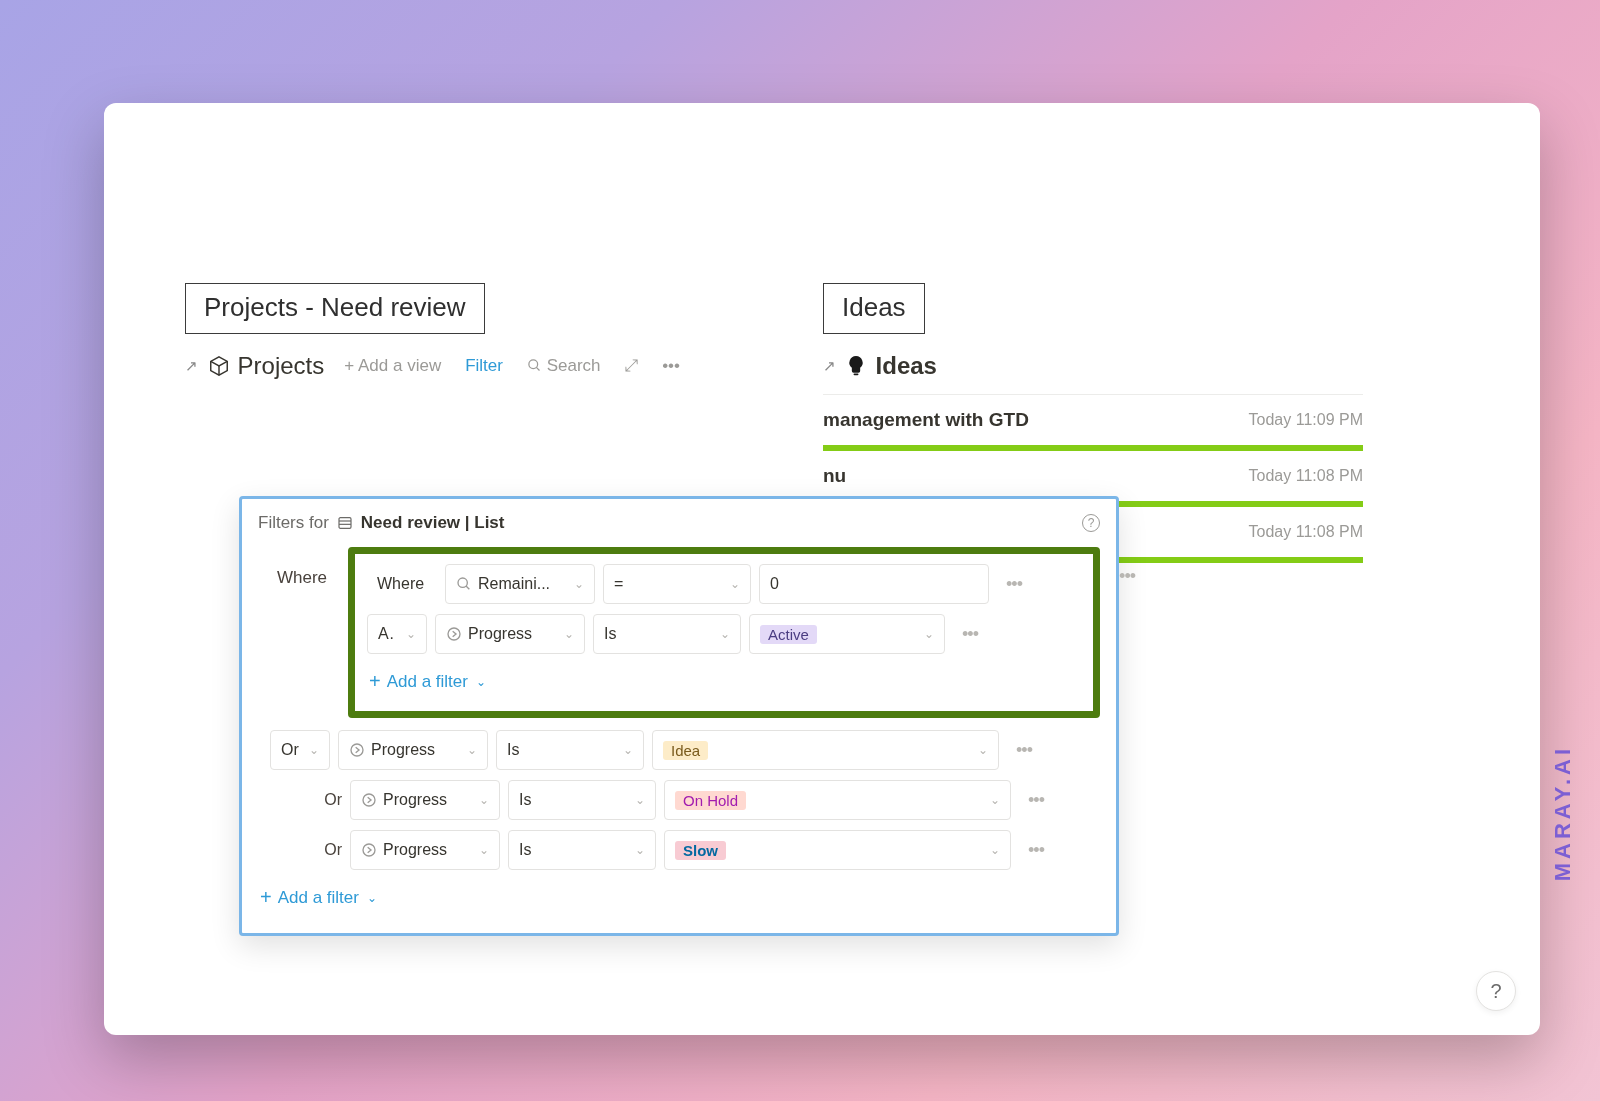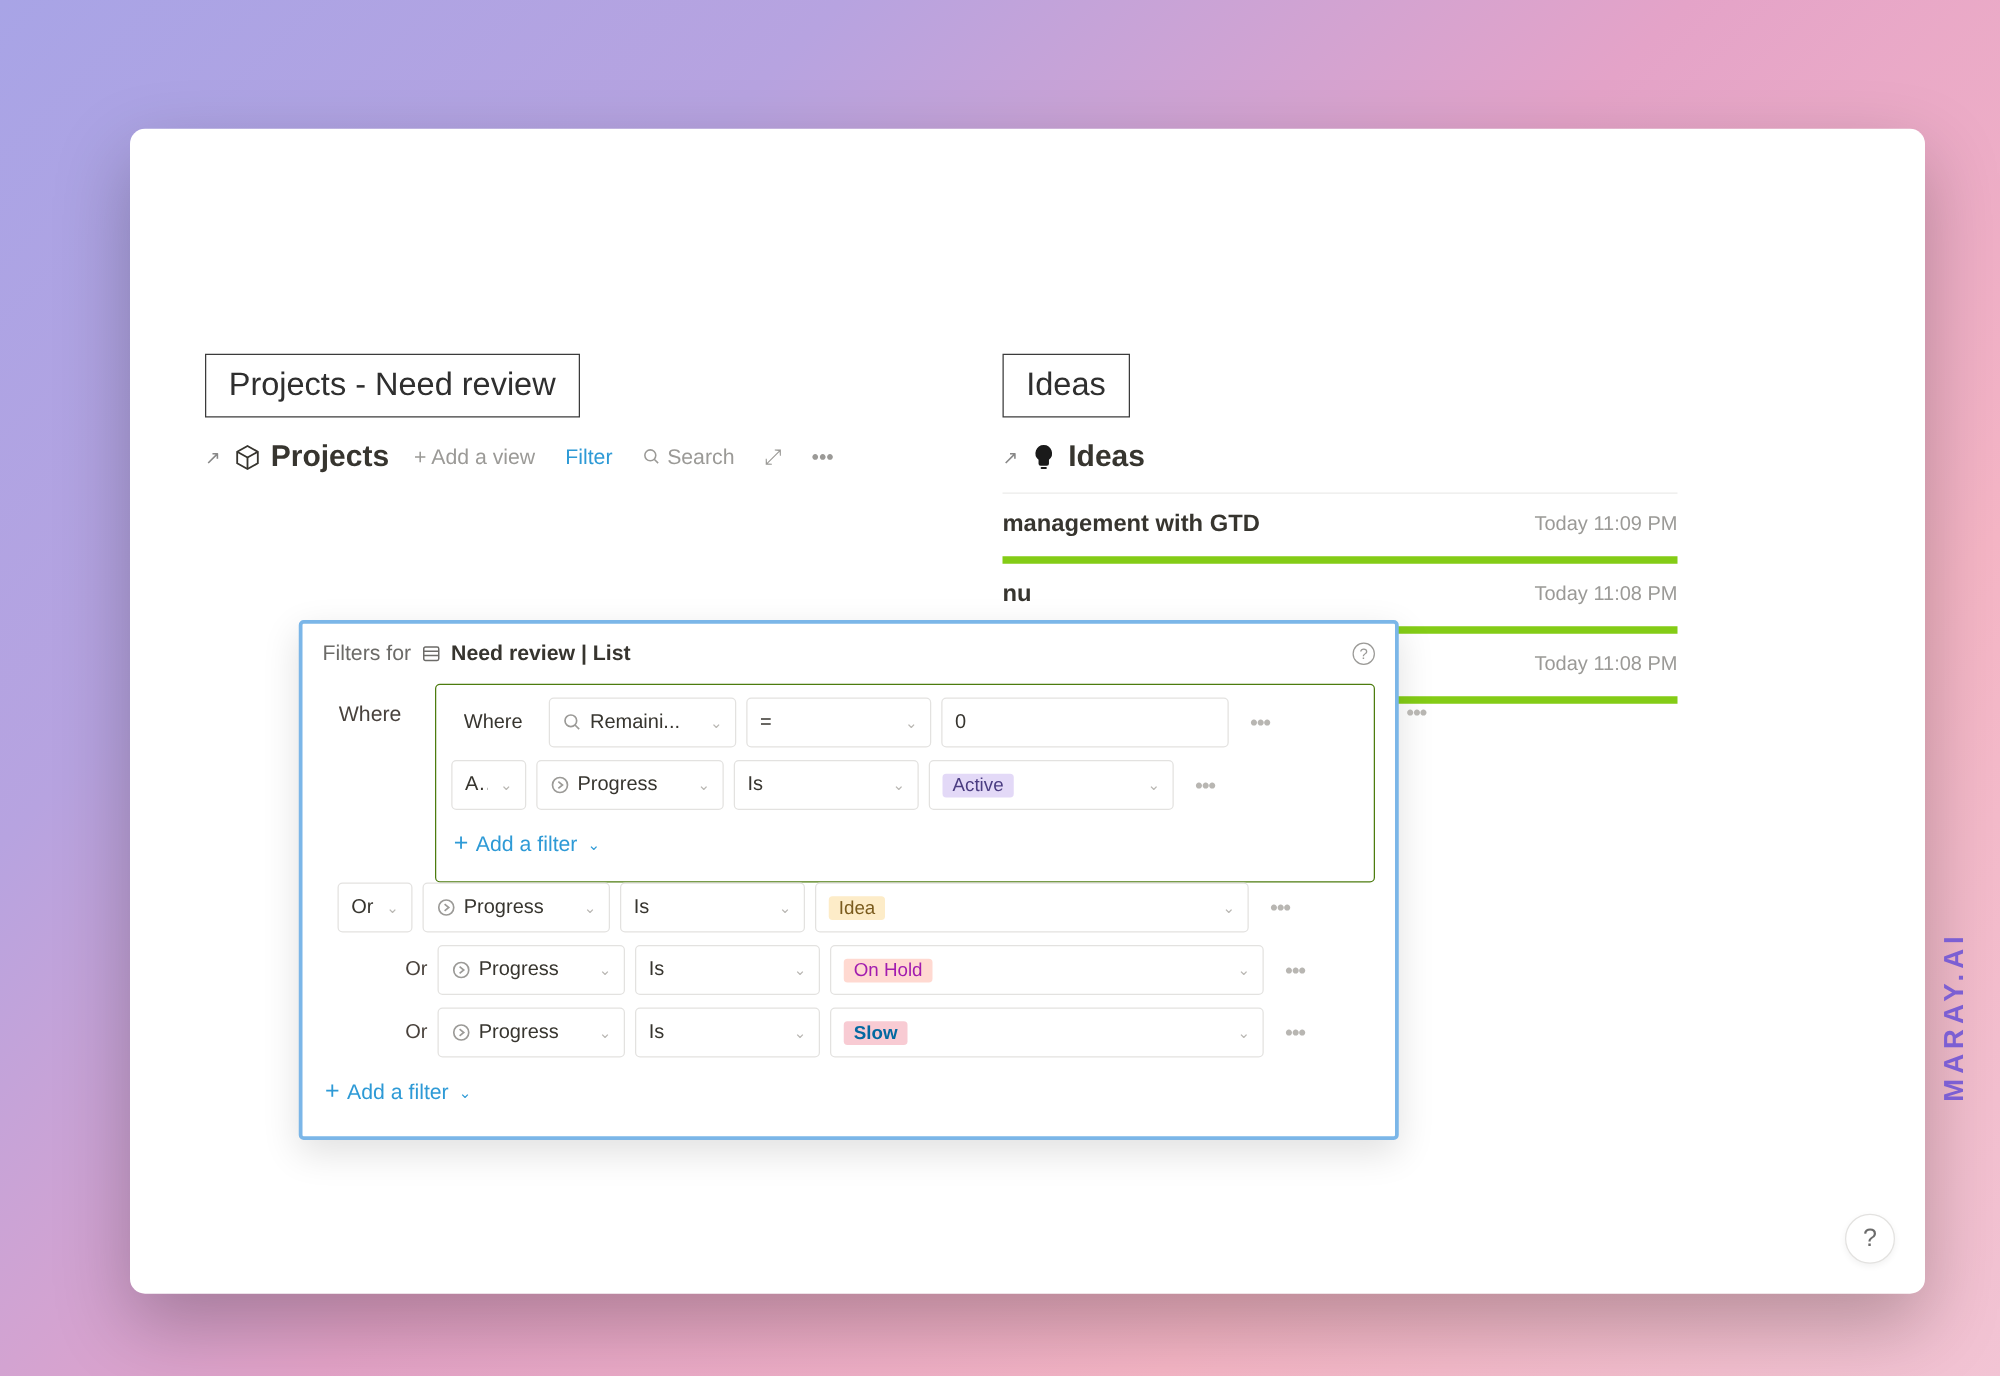--- a/index.html
+++ b/index.html
@@ -18,21 +18,21 @@
     width: 1436px;
     height: 932px;
     background: #fff;
     border-radius: 12px;
     box-shadow: 0 24px 60px rgba(0,0,0,0.25);
     overflow: hidden;
   }
   .columns {
     display: flex;
     gap: 58px;
-    padding: 180px 60px 0 60px;
+    padding: 180px 60px 0 81px;
   }
   .col { position: relative; }
   .col-left { width: 580px; }
   .col-right { width: 540px; }
 
   
   .box-label {
     border: 1.5px solid #3b3b3b;
     padding: 8px 18px 10px;
     font-size: 26px;
@@ -44,21 +44,21 @@
   
   .db-head {
     display: flex;
     align-items: center;
     gap: 8px;
     color: #37352f;
     font-size: 22px;
   }
   .db-head .link-arrow { color: #888; font-size: 15px; margin-right: 2px; }
   .db-head .cube { width: 22px; height: 22px; }
-  .db-head .title { font-weight: 700; font-size: 24px; }
+  .db-head .title { font-weight: 400; font-size: 24px; }
   .db-toolbar {
     display: flex;
     align-items: center;
     gap: 24px;
     margin-left: 12px;
     color: #9b9a97;
     font-size: 17px;
   }
   .db-toolbar .addview { cursor: pointer; }
   .db-toolbar .filter { color: #2e9ad6; }
@@ -93,24 +93,25 @@
     display: flex;
     align-items: center;
     justify-content: center;
     color: #9b9a97;
     border: 1.5px solid #9b9a97;
     border-radius: 50%;
     font-size: 12px;
   }
 
   .filter-group {
-    border: 1px solid #4d7c0f;
+    border: 7px solid #4d7c0f;
     border-radius: 4px;
     padding: 10px 12px 12px;
     margin-left: 90px;
+    margin-bottom: 12px;
     position: relative;
   }
   .where-label {
     position: absolute;
     left: -78px;
     top: 14px;
     font-size: 17px;
     color: #49423d;
   }
 

